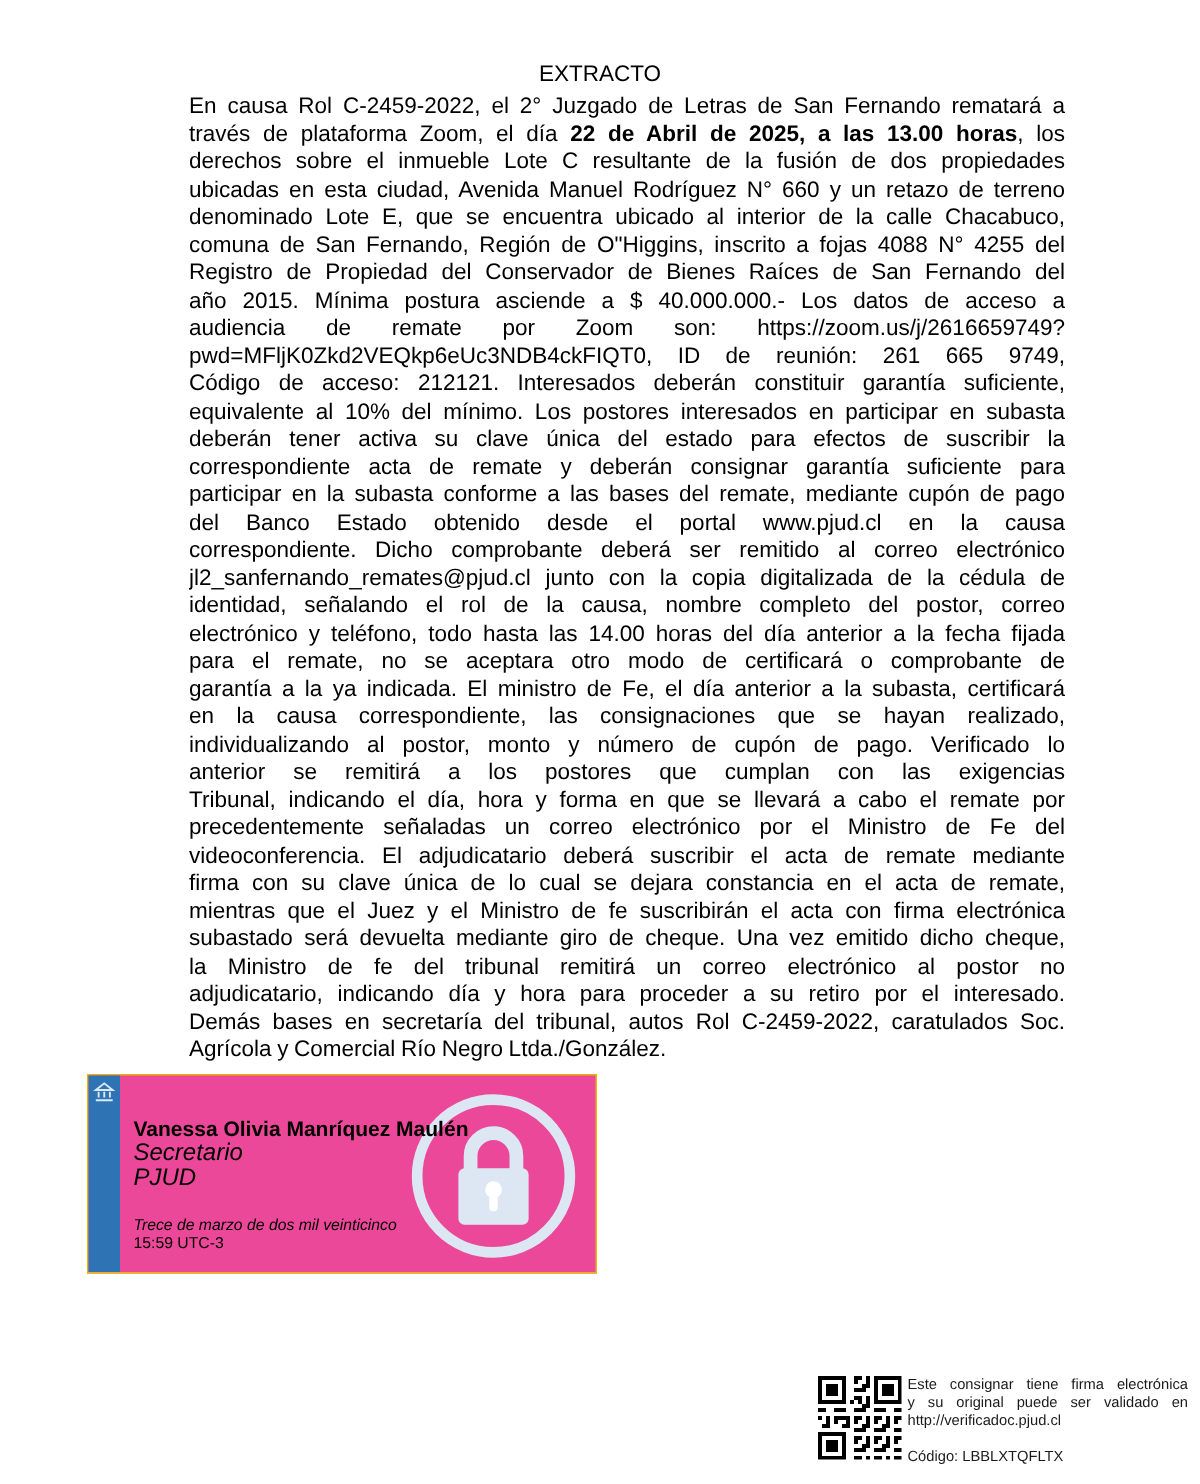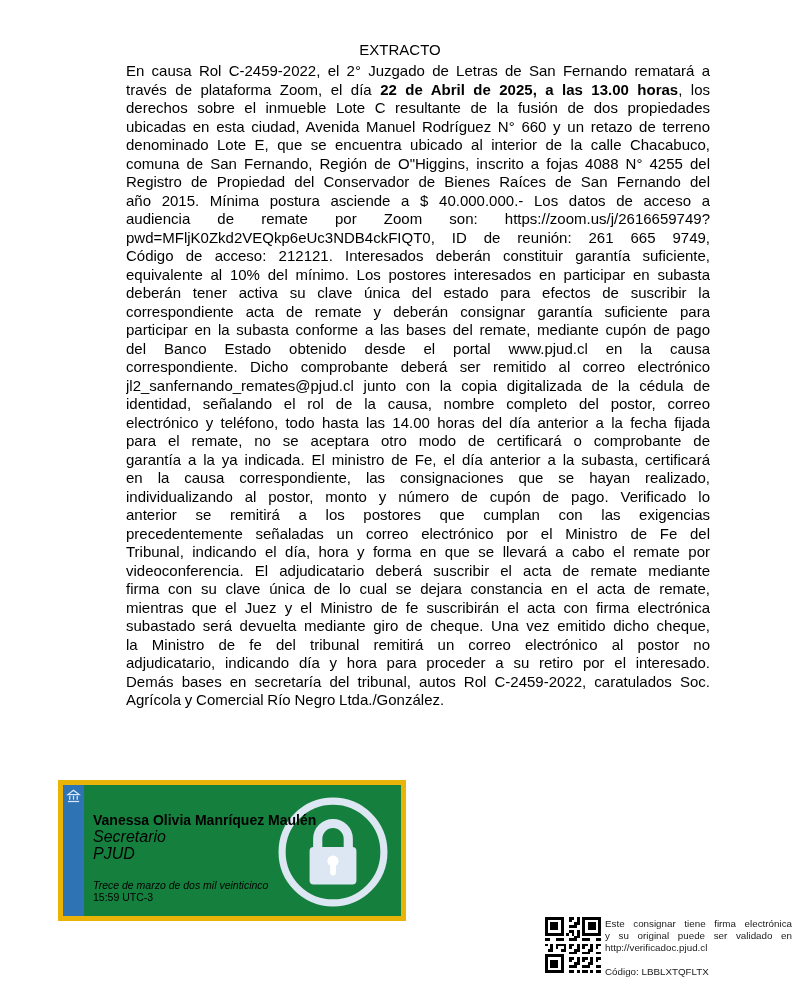--- a/index.html
+++ b/index.html
@@ -17,22 +17,22 @@
   }
   .line{
     line-height:18.5px;height:18.5px;overflow:hidden;
     text-align:justify;text-align-last:justify;word-spacing:-0.4px;
   }
   .line.last{text-align-last:left;}
   .b{font-weight:bold;}
 
   
   .sig-box{
-    position:absolute;left:58px;top:780px;width:338px;height:131px;
-    border:5px solid #eab308;background:#15803d;
+    position:absolute;left:58px;top:716px;width:338px;height:131px;
+    border:1px solid #eab308;background:#ec4899;
   }
   .sig-bar{
     position:absolute;left:0;top:0;width:21px;height:100%;
     background:#2e74b5;
   }
   .sig-bank-icon{position:absolute;left:3px;top:4px;width:15px;height:15px;}
   .sig-watermark{position:absolute;left:214px;top:11px;width:112px;height:112px;}
   .sig-text{position:absolute;left:30px;top:27px;right:6px;}
   .sig-name{font-size:14px;font-weight:bold;line-height:17px;}
   .sig-role,.sig-org{font-size:16px;line-height:16.5px;font-style:italic;}
@@ -76,22 +76,22 @@
       <div class="line"><span>del Banco Estado obtenido desde el portal www.pjud.cl en la causa</span></div>
       <div class="line"><span>correspondiente. Dicho comprobante deberá ser remitido al correo electrónico</span></div>
       <div class="line"><span>jl2_sanfernando_remates@pjud.cl junto con la copia digitalizada de la cédula de</span></div>
       <div class="line"><span>identidad, señalando el rol de la causa, nombre completo del postor, correo</span></div>
       <div class="line"><span>electrónico y teléfono, todo hasta las 14.00 horas del día anterior a la fecha fijada</span></div>
       <div class="line"><span>para el remate, no se aceptara otro modo de certificará o comprobante de</span></div>
       <div class="line"><span>garantía a la ya indicada. El ministro de Fe, el día anterior a la subasta, certificará</span></div>
       <div class="line"><span>en la causa correspondiente, las consignaciones que se hayan realizado,</span></div>
       <div class="line"><span>individualizando al postor, monto y número de cupón de pago. Verificado lo</span></div>
       <div class="line"><span>anterior se remitirá a los postores que cumplan con las exigencias</span></div>
+      <div class="line"><span>Tribunal, indicando el día, hora y forma en que se llevará a cabo el remate por</span></div>
       <div class="line"><span>precedentemente señaladas un correo electrónico por el Ministro de Fe del</span></div>
-      <div class="line"><span>Tribunal, indicando el día, hora y forma en que se llevará a cabo el remate por</span></div>
       <div class="line"><span>videoconferencia. El adjudicatario deberá suscribir el acta de remate mediante</span></div>
       <div class="line"><span>firma con su clave única de lo cual se dejara constancia en el acta de remate,</span></div>
       <div class="line"><span>mientras que el Juez y el Ministro de fe suscribirán el acta con firma electrónica</span></div>
       <div class="line"><span>subastado será devuelta mediante giro de cheque. Una vez emitido dicho cheque,</span></div>
       <div class="line"><span>la Ministro de fe del tribunal remitirá un correo electrónico al postor no</span></div>
       <div class="line"><span>adjudicatario, indicando día y hora para proceder a su retiro por el interesado.</span></div>
       <div class="line"><span>Demás bases en secretaría del tribunal, autos Rol C-2459-2022, caratulados Soc.</span></div>
       <div class="line last"><span>Agrícola y Comercial Río Negro Ltda./González.</span></div>
     </div>
 

